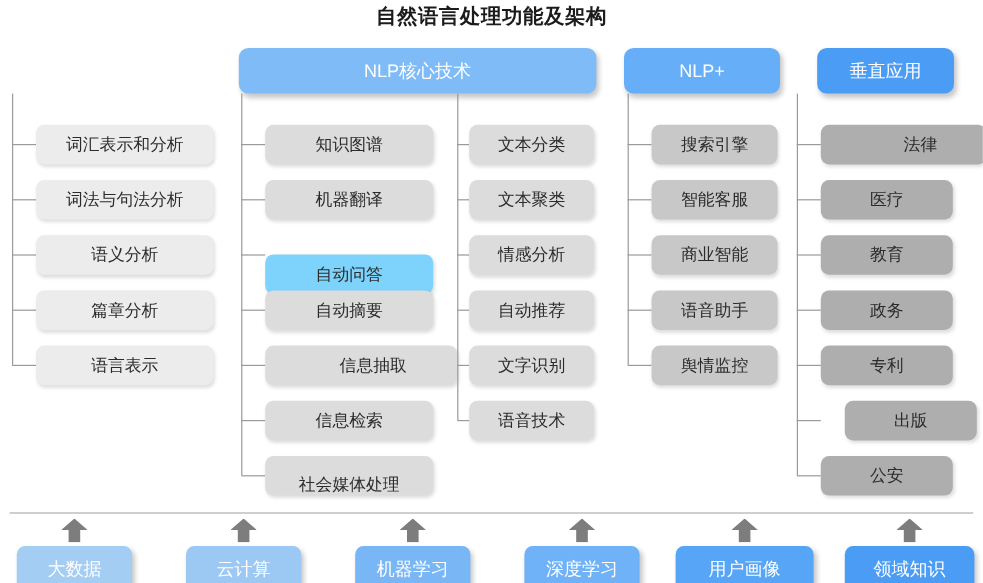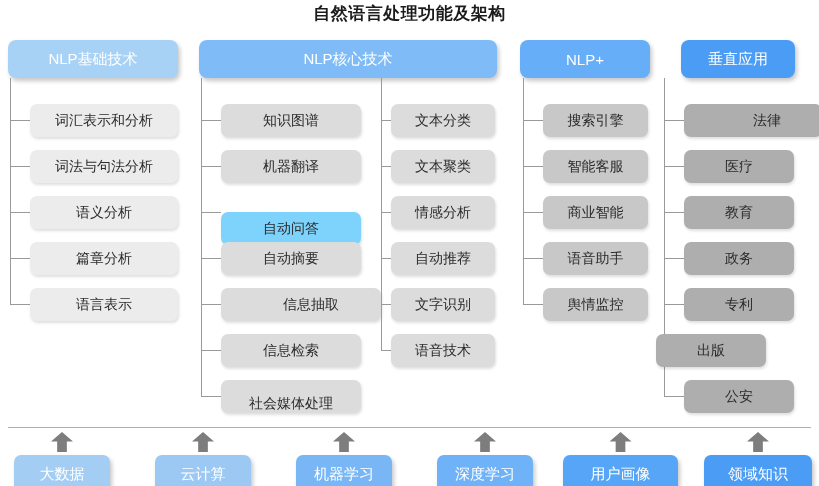--- a/index.html
+++ b/index.html
@@ -72,23 +72,20 @@
     clip-path:polygon(50% 0%,100% 48%,72% 48%,72% 100%,28% 100%,28% 48%,0% 48%);
   }
 </style>
 </head>
 <body>
 
 <div id="stage">
 
   <div class="title">自然语言处理功能及架构</div>
 
-  <div class="hdr" id="hdr-0" style="left: 8px; top: 40px; width: 170px; background: rgb(168, 210, 245);">
-    <span>NLP基础技术</span>
-  </div>
   <div class="hdr" id="hdr-1" style="left: 199px; top: 40px; width: 298px; background: rgb(127, 188, 247);">
     <span>NLP核心技术</span>
   </div>
   <div class="hdr" id="hdr-3" style="left: 520px; top: 40px; width: 130px; background: rgb(102, 174, 248);">
     <span>NLP+</span>
   </div>
   <div class="hdr" id="hdr-4" style="left: 681px; top: 40px; width: 114px; background: rgb(74, 156, 245);">
     <span>垂直应用</span>
   </div>
 
@@ -204,21 +201,21 @@
       </div>
       <div class="hline" style="left: 664px; top: 258px; width: 20px;"></div>
       <div class="leaf" style="left: 684px; top: 242px; width: 110px; background: rgb(174, 174, 174);">
         <span>政务</span>
       </div>
       <div class="hline" style="left: 664px; top: 304px; width: 20px;"></div>
       <div class="leaf" style="left: 684px; top: 288px; width: 110px; background: rgb(174, 174, 174);">
         <span>专利</span>
       </div>
       <div class="hline" style="left: 664px; top: 350px; width: 20px;"></div>
-      <div class="leaf" style="left: 656px; top: 334px; width: 110px; background: rgb(174, 174, 174);">
+      <div class="leaf" style="left: 704px; top: 334px; width: 110px; background: rgb(174, 174, 174);">
         <span>出版</span>
       </div>
       <div class="hline" style="left: 664px; top: 396px; width: 20px;"></div>
       <div class="leaf" style="left: 684px; top: 380px; width: 110px; background: rgb(174, 174, 174);">
         <span>公安</span>
       </div>
     </div>
 
   <div class="baseline"></div>
 

